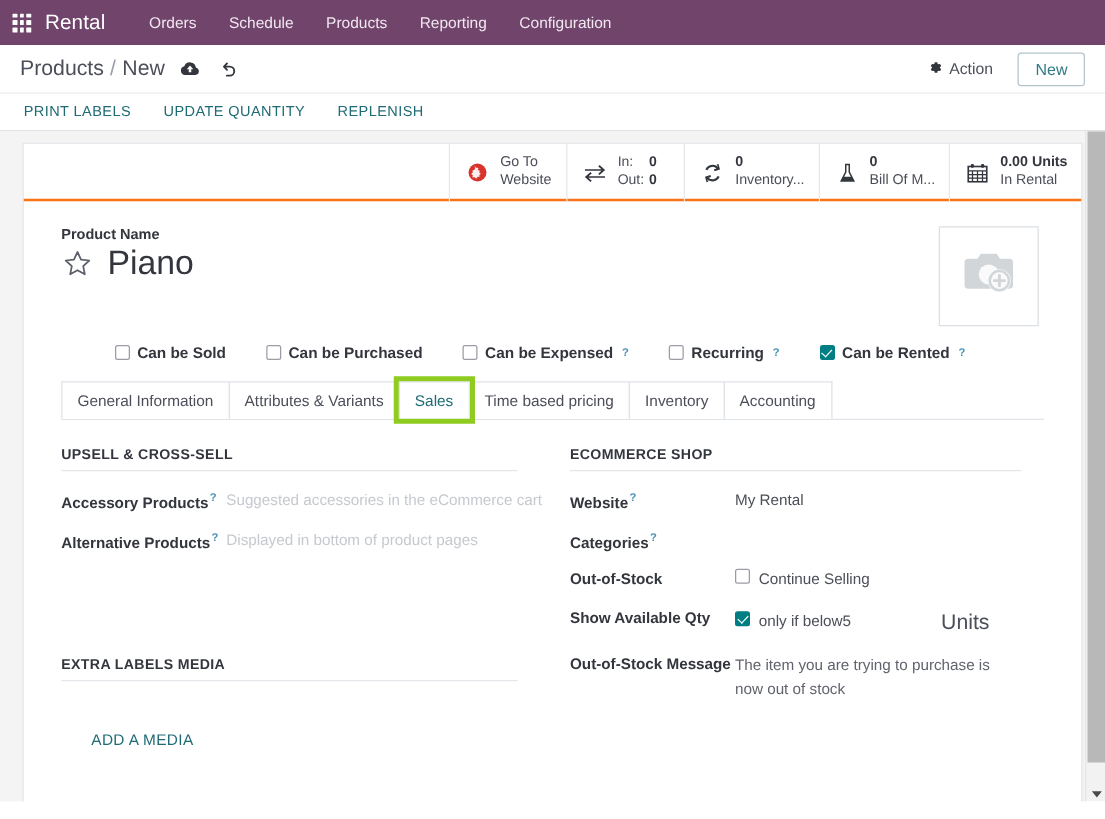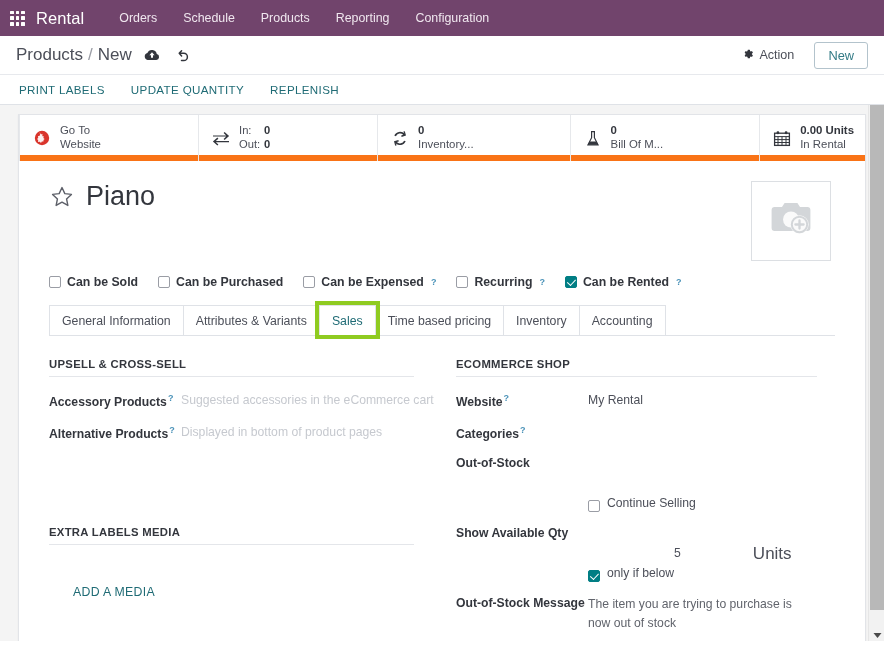--- a/index.html
+++ b/index.html
@@ -117,22 +117,22 @@
   .sheet {
     background: #ffffff;
     border: 1px solid #e2e4e8;
     min-height: 600px;
     box-shadow: 0 1px 2px rgba(0,0,0,.04);
   }
 
   
   .stat-row {
     display: flex;
-    justify-content: space-between;
-    border-bottom: 6px solid #f97316;
+    justify-content: flex-end;
+    border-bottom: 2px solid #f97316;
     height: 46px;
   }
   .stat-btn {
     display: flex;
     align-items: center;
     gap: 7px;
     padding: 4px 11px;
     border-left: 1px solid #e6e8eb;
     cursor: pointer;
     min-width: 94px;
@@ -174,22 +174,23 @@
     display: flex; align-items: center; justify-content: center;
     cursor: pointer;
     background: #fff;
     margin-right: 4px;
   }
 
   
   .cb-row {
     display: flex;
     align-items: center;
-    gap: 0;
+    gap: 12px;
     padding: 14px 30px 0 30px;
+    justify-content: center;
   }
   .cb-item { display: flex; align-items: center; gap: 6px; margin-right: 20px; cursor: pointer; }
   .cbox {
     width: 12px; height: 12px;
     border: 1px solid #9a9da5;
     border-radius: 2px;
     background: #fff;
     flex: 0 0 auto;
     display: flex; align-items: center; justify-content: center;
     cursor: pointer;
@@ -272,21 +273,21 @@
   .ph {
     color: #c6c9cf;
     font-size: 12.2px;
     white-space: nowrap;
     overflow: hidden;
     text-overflow: clip;
     display: block;
     max-width: 100%;
     cursor: text;
   }
-  .inline-cb { display: flex; align-items: flex-end; gap: 7px; margin-top: 40px; }
+  .inline-cb { display: flex; align-items: flex-start; gap: 7px; }
   .inline-cb .txt { font-size: 12.2px; color: #4c4f59; }
   .qty-line { display: flex; align-items: center; }
   .qty-val { font-size: 12.2px; color: #4c4f59; border: none; }
   .units { font-size: 17px; color: #4c4f59; margin-left: 72px; }
   .msg { font-size: 12.2px; color: #61646c; line-height: 1.55; max-width: 252px; }
 
   .media-block { padding: 0 0 0 0; margin-top: 84px; }
   .add-media {
     font-size: 12.3px;
     letter-spacing: .3px;
@@ -461,20 +462,21 @@
         <span class="stat-text">
           <span class="stat-val">0.00 Units</span>
           <span class="stat-lbl">In Rental</span>
         </span>
       </div>
 
     </div>
 
     <div class="product-head">
       <div class="ph-left">
+        <div class="field-lbl-sm">Product Name</div>
         <div class="name-row">
           <span class="star">
             <svg width="26" height="26" viewBox="0 0 24 24">
               <path fill="none" stroke="#5d6069" stroke-width="1.3" stroke-linejoin="round" d="M12 3.3l2.6 5.6 6.1.7-4.5 4.2 1.2 6-5.4-3-5.4 3 1.2-6L3.3 9.6l6.1-.7z"></path>
             </svg>
           </span>
           <span class="prod-name">Piano</span>
         </div>
       </div>
       <div class="image-box">

